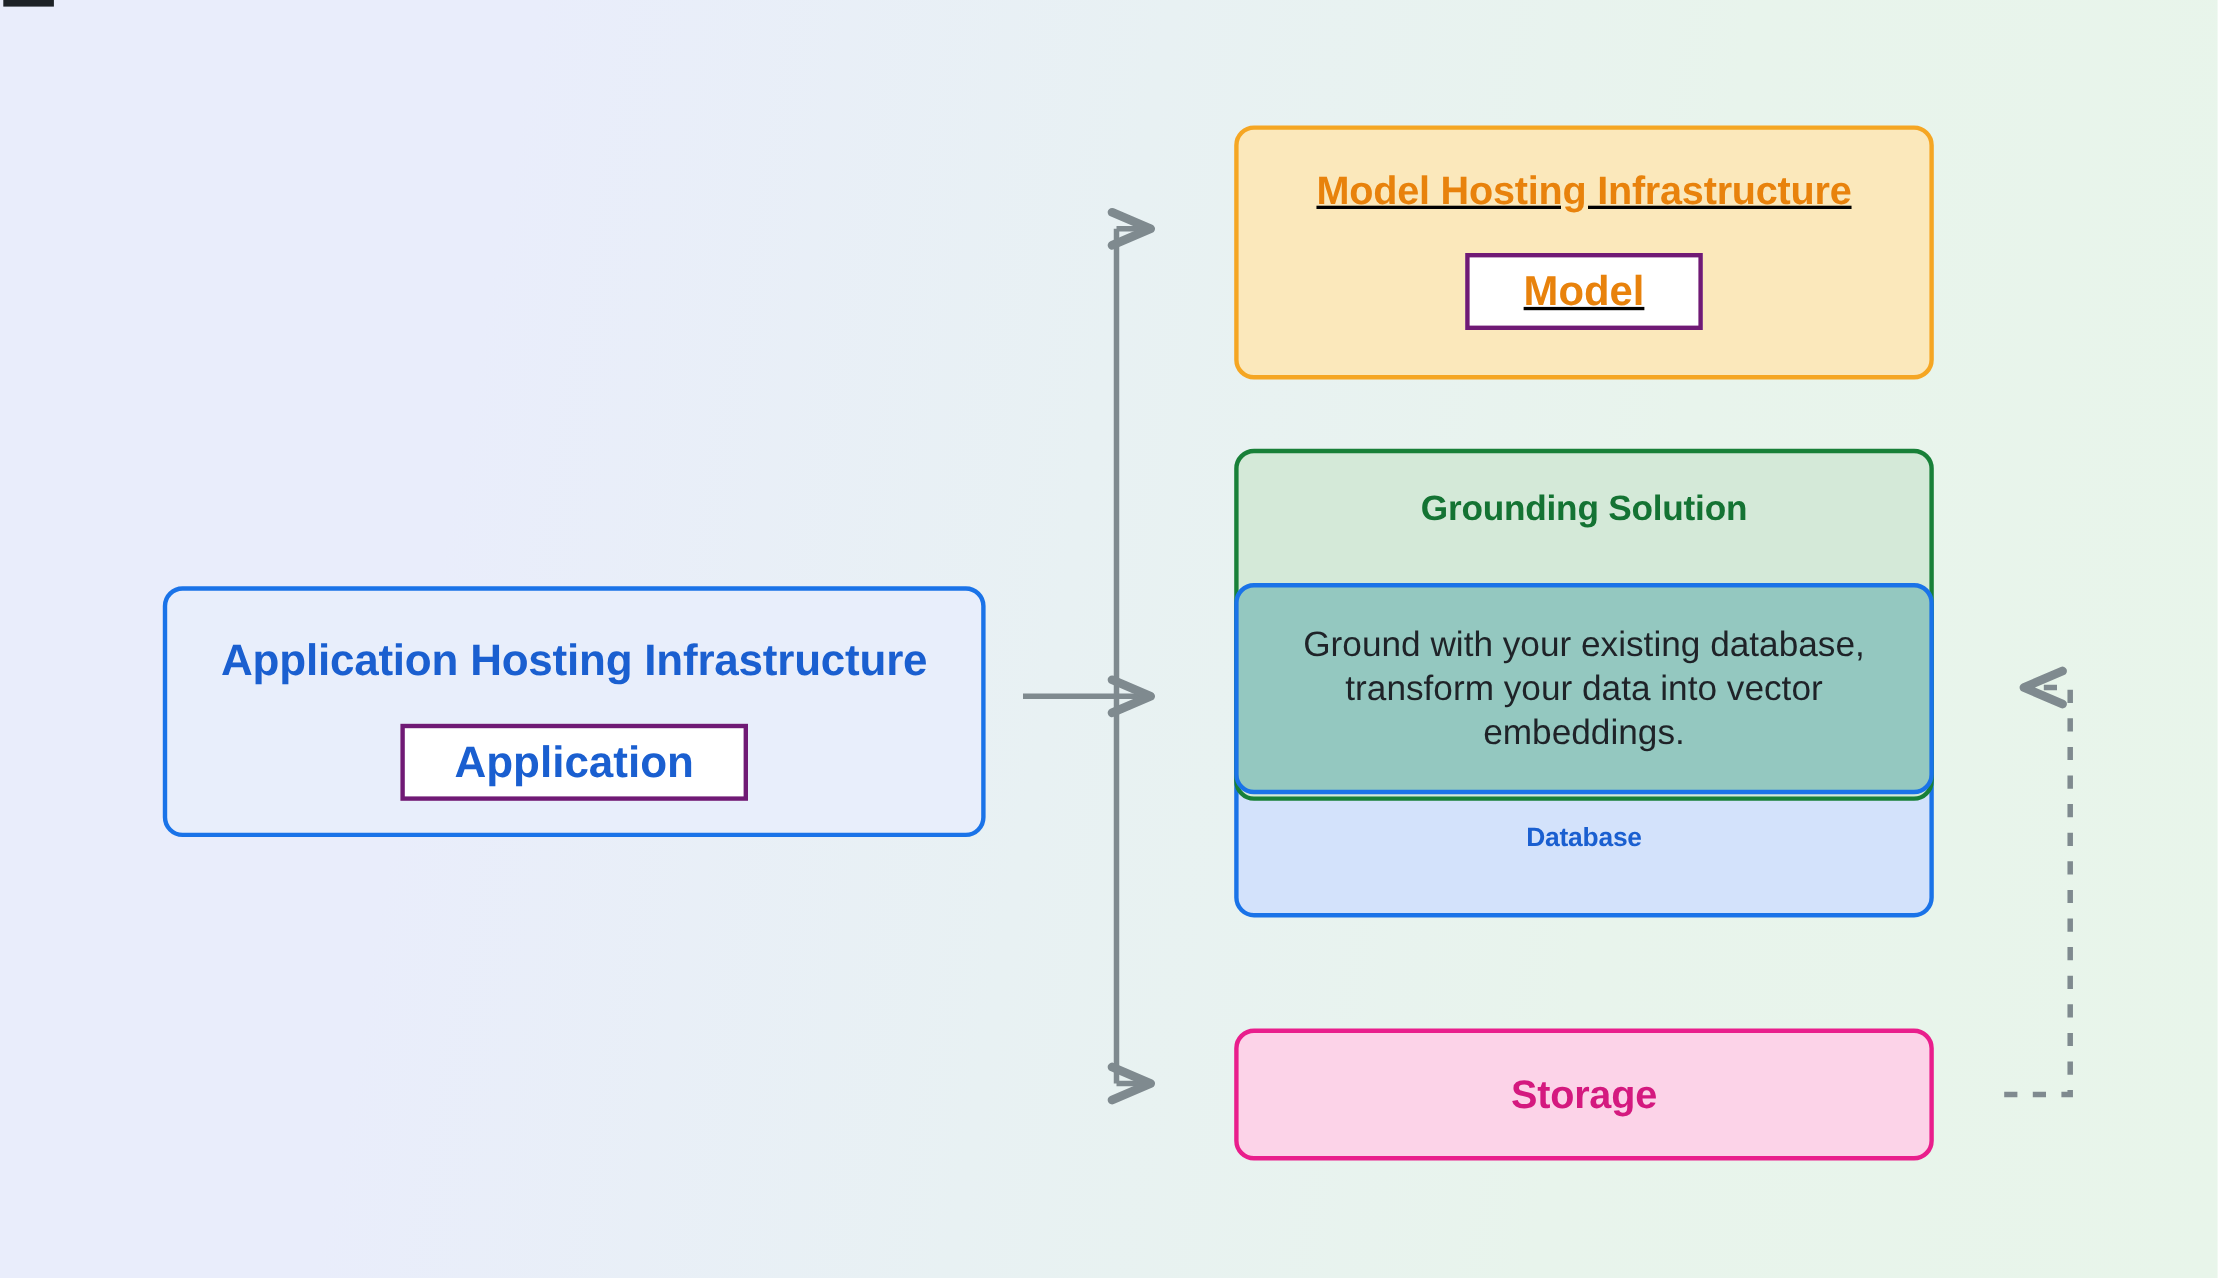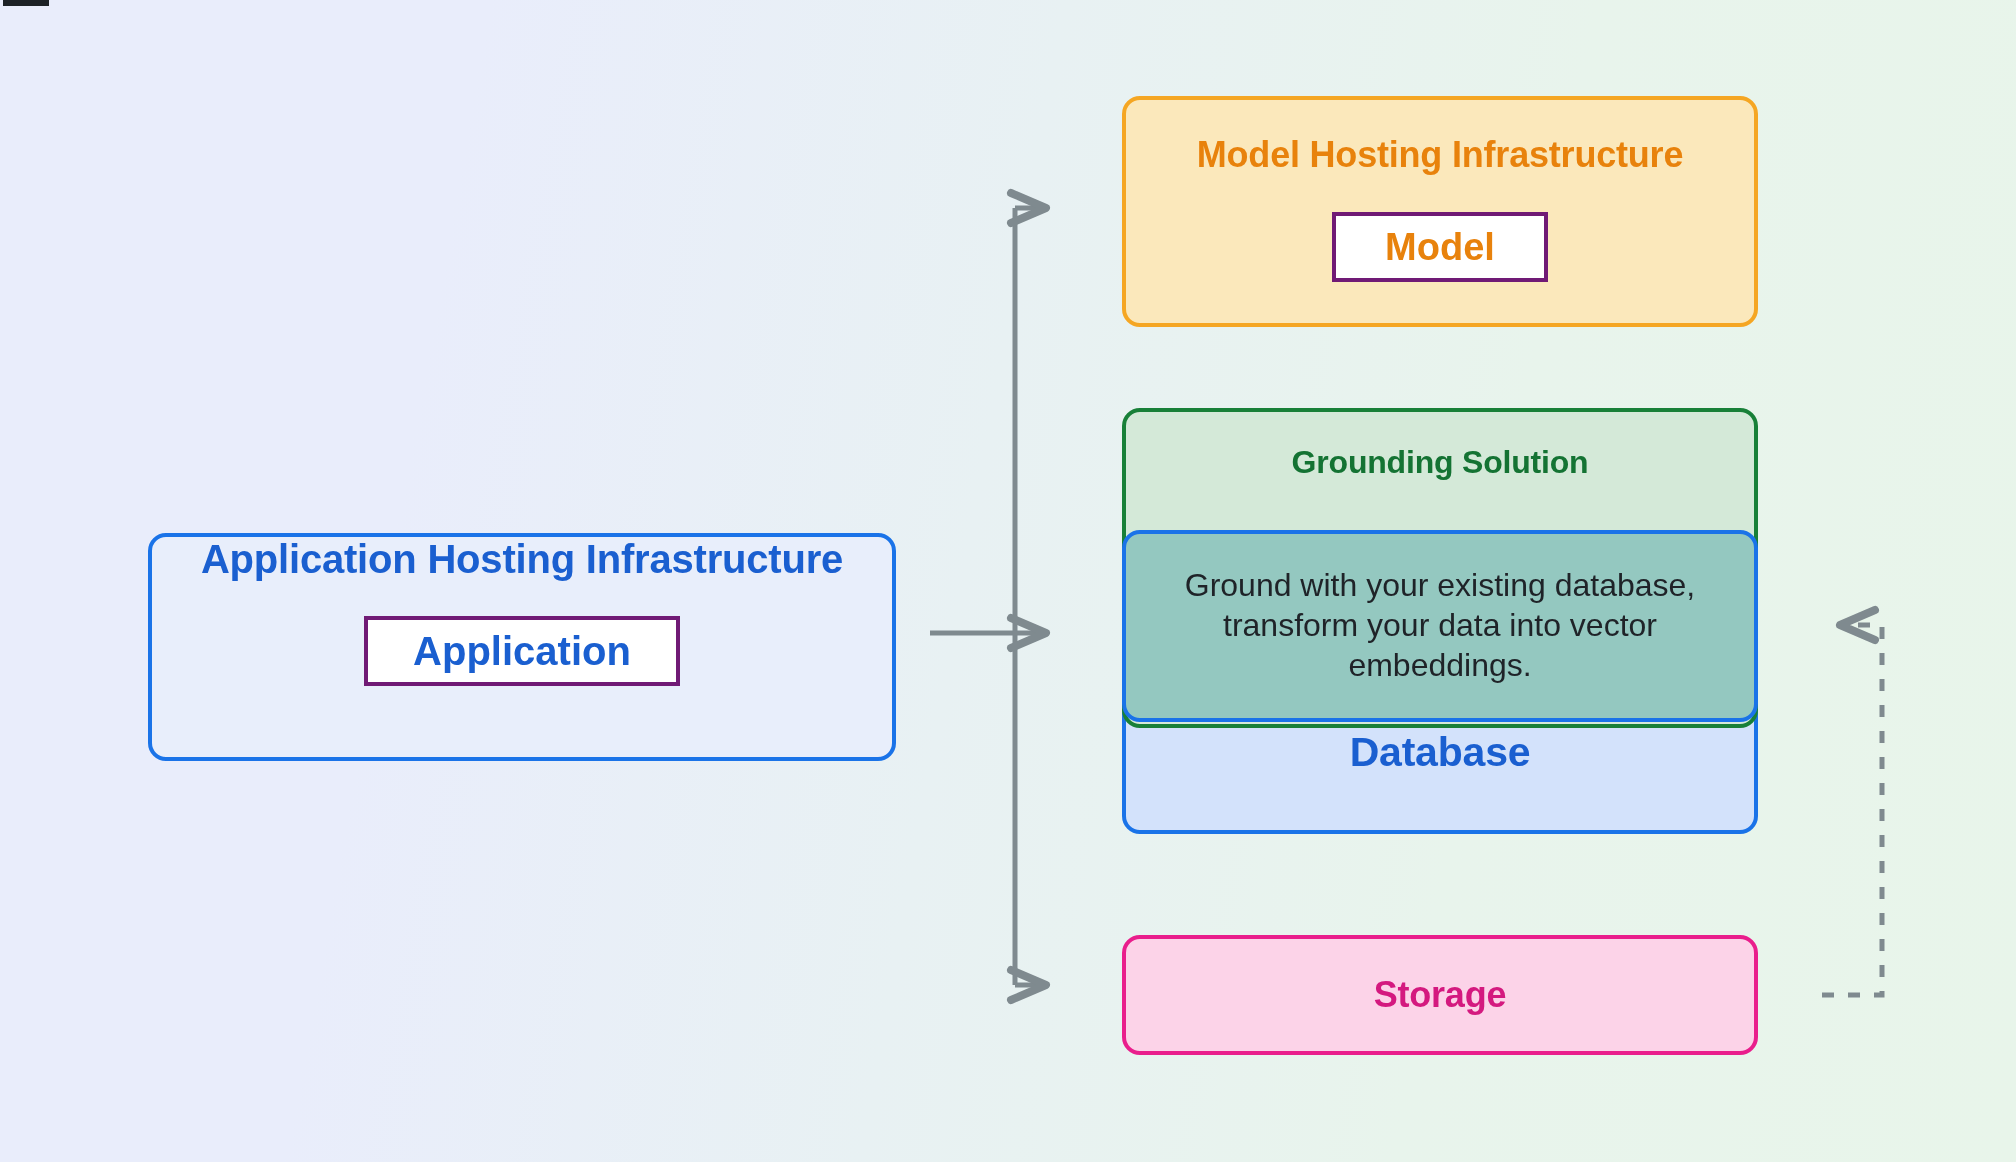--- a/index.html
+++ b/index.html
@@ -62,37 +62,39 @@
     left: 148px;
     top: 533px;
     width: 748px;
     height: 228px;
     border: 4px solid #1a73e8;
     background: #e8eefb;
   }
   #app-host .node-title {
     color: #1a5fd0;
     font-size: 40px;
+    margin-top: 42px;
   }
   #app-chip {
     width: 316px;
     height: 70px;
     margin-top: 34px;
     color: #1a5fd0;
     font-size: 40px;
   }
 
   
   #model-host {
     left: 1122px;
-    top: 96px;
+    top: 114px;
     width: 636px;
     height: 231px;
     border: 4px solid #f5a623;
     background: #fbe8bb;
+    text-decoration: underline;
   }
   #model-host .node-title {
     color: #e8820c;
     font-size: 36px;
     margin-top: 34px;
   }
   #model-chip {
     width: 216px;
     height: 70px;
     margin-top: 36px;
@@ -122,21 +124,21 @@
     top: 532px;
     width: 636px;
     height: 302px;
     border: 4px solid #1a73e8;
     background: #d3e2fb;
     z-index: 1;
     justify-content: flex-end;
   }
   #database .node-title {
     color: #1a5fd0;
-    font-size: 41px;
+    font-size: 24px;
     margin-bottom: 54px;
   }
 
   
   #callout {
     position: absolute;
     left: 1122px;
     top: 530px;
     width: 636px;
     height: 192px;

